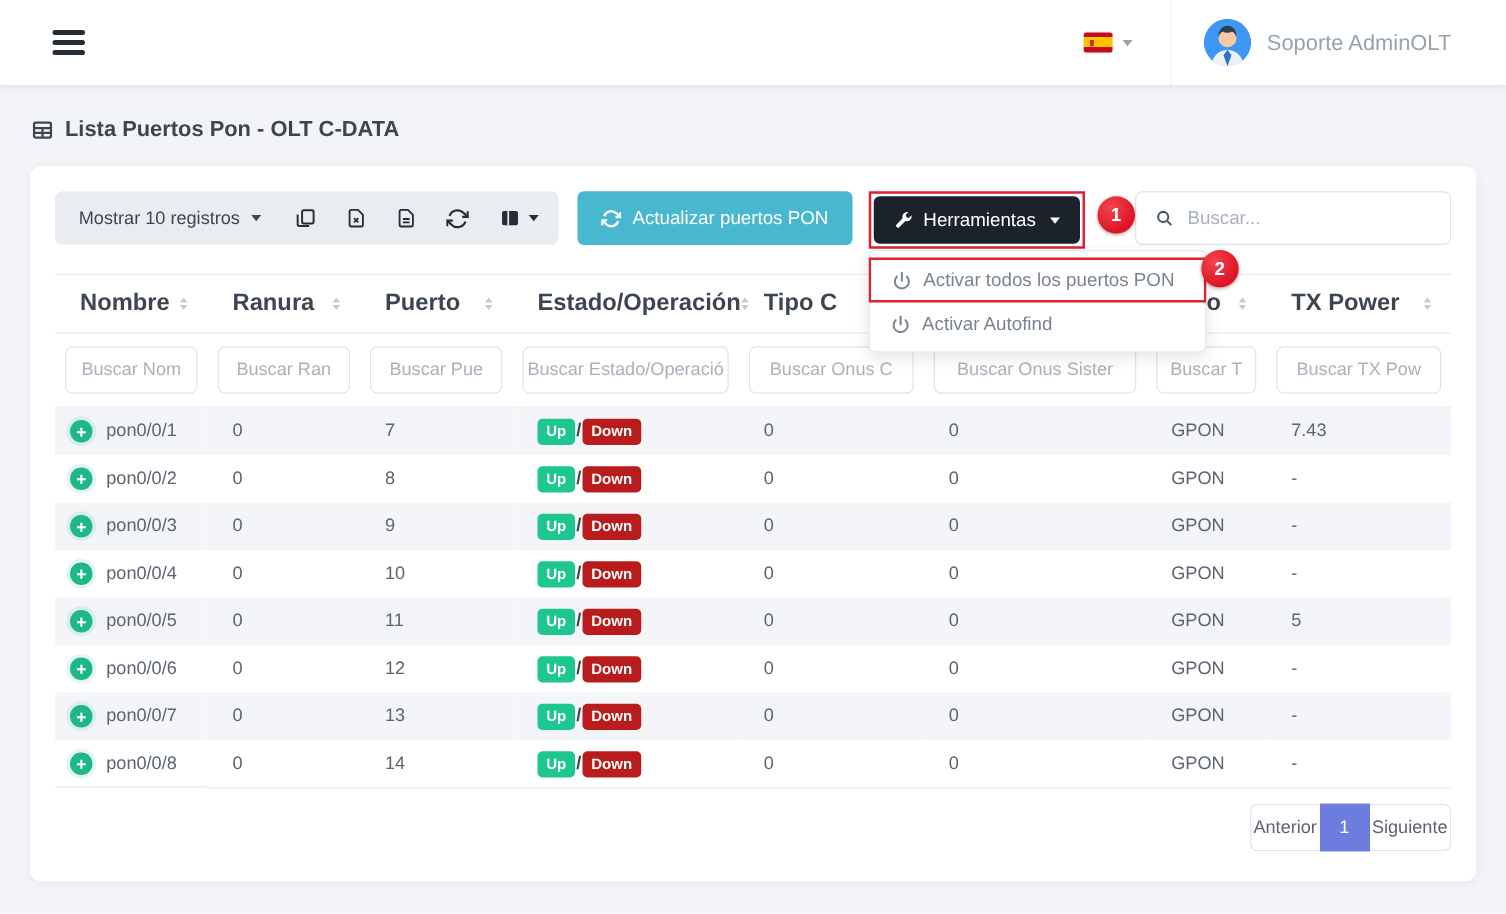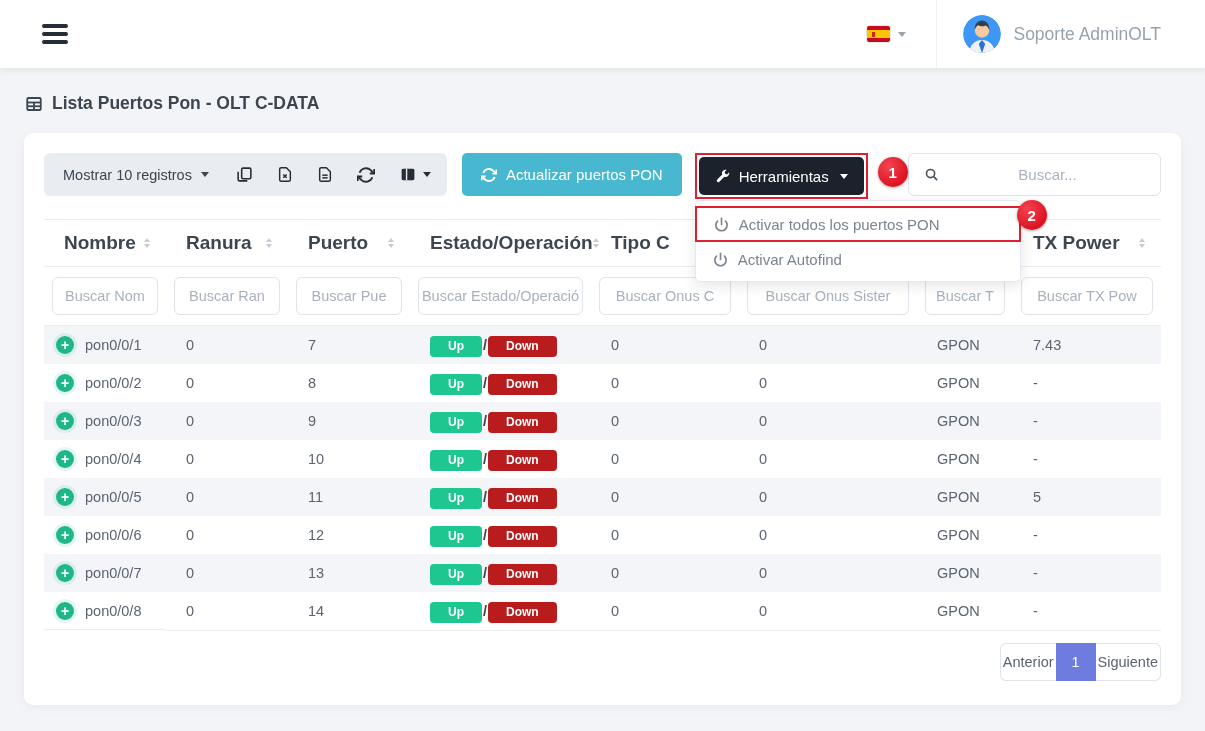--- a/index.html
+++ b/index.html
@@ -72,38 +72,38 @@
   .annot-badge {
     position: absolute; width: 30px; height: 30px; border-radius: 50%;
     background: radial-gradient(circle at 35% 30%, #f4434f, #dc1423 70%);
     color: #fff; font-weight: bold; font-size: 15px;
     display: flex; align-items: center; justify-content: center;
     box-shadow: 0 1px 3px rgba(0,0,0,.35); z-index: 60;
   }
   .badge-step1 { right: -42px; top: 2px; }
   
   .dropdown {
-    position: absolute; top: calc(100% + 3px); left: -2px; width: 326px;
+    position: absolute; top: calc(100% + 3px); left: -2px; width: 270px;
     background: #fff; border: 1px solid #e5e9ef; border-radius: 5px;
     box-shadow: 0 4px 14px rgba(0,0,0,.10); padding: 5px 0; z-index: 55;
   }
   .menu-item {
     height: 34px; display: flex; align-items: center; gap: 10px;
     padding: 0 17px; color: #7b848e; font-size: 15px; cursor: pointer; background: #fff;
   }
   .menu-item-annot { border: 2px solid #df2030; margin: 0 -1px; position: relative; }
   .menu-item-annot .menu-item { height: 32px; }
   .badge-step2 { right: -28px; top: -8px; }
   
   .search-wrap {
     margin-left: auto; width: 253px; height: 43px; background: #fff;
     border: 1px solid #dfe3ea; border-radius: 6px;
     display: flex; align-items: center; padding: 0 15px; gap: 11px;
   }
-  .search-wrap input { border: none; outline: none; width: 100%; font-size: 15px; color: #5b6470; font-family: inherit; text-align: center; }
+  .search-wrap input { border: none; outline: none; width: 100%; font-size: 15px; color: #5b6470; font-family: inherit; }
   .search-wrap input::placeholder { color: #a9b2bc; }
   
   table { width: 100%; border-collapse: collapse; table-layout: fixed; }
   thead th {
     border-top: 1px solid #e9edf0; border-bottom: 1px solid #e9edf0;
     padding: 12px 0 12px 20px; text-align: left;
   }
   .th-inner { display: flex; align-items: center; color: #3d4650; font-size: 19px; font-weight: bold; }
   .sort-icons { margin-left: auto; margin-right: 16px; display: inline-flex; flex-direction: column; gap: 2px; cursor: pointer; }
   .sort-icons i { display: block; width: 0; height: 0; border-left: 3.5px solid transparent; border-right: 3.5px solid transparent; }
@@ -119,21 +119,21 @@
   tbody td { padding: 10px 0 10px 20px; font-size: 14.5px; color: #5b6470; height: 38px; }
   tbody tr:nth-child(odd) { background: #f3f5f9; }
   tbody tr:last-child td { border-bottom: 1px solid #e9edf0; }
   .td-name { display: flex; align-items: center; gap: 11px; padding-left: 12px !important; }
   .plus-icon {
     width: 18px; height: 18px; border-radius: 50%; background: #1fb789; color: #fff;
     display: inline-flex; align-items: center; justify-content: center;
     font-size: 14px; font-weight: bold; line-height: 1; cursor: pointer; flex: none;
     box-shadow: 0 0 0 3px rgba(31,183,137,.12);
   }
-  .badge { color: #fff; font-weight: bold; font-size: 12px; padding: 3px 18px 4px; border-radius: 4px; }
+  .badge { color: #fff; font-weight: bold; font-size: 12px; padding: 3px 7px 4px; border-radius: 4px; }
   .b-up { background: #1dc78f; }
   .b-down { background: #b91c1c; }
   .badge-sep { color: #3d4650; font-weight: bold; margin: 0 1px; }
   
   .table-info { margin-top: 18px; font-size: 14.5px; color: #6a7480; }
   .pagination-row { display: flex; justify-content: flex-end; margin-top: 12px; }
   .pagination { display: flex; }
   .page-btn {
     height: 38px; display: flex; align-items: center; padding: 0 2px;
     border: 1px solid #dfe3ea; background: #fff; color: #5b6470; font-size: 14.5px;

